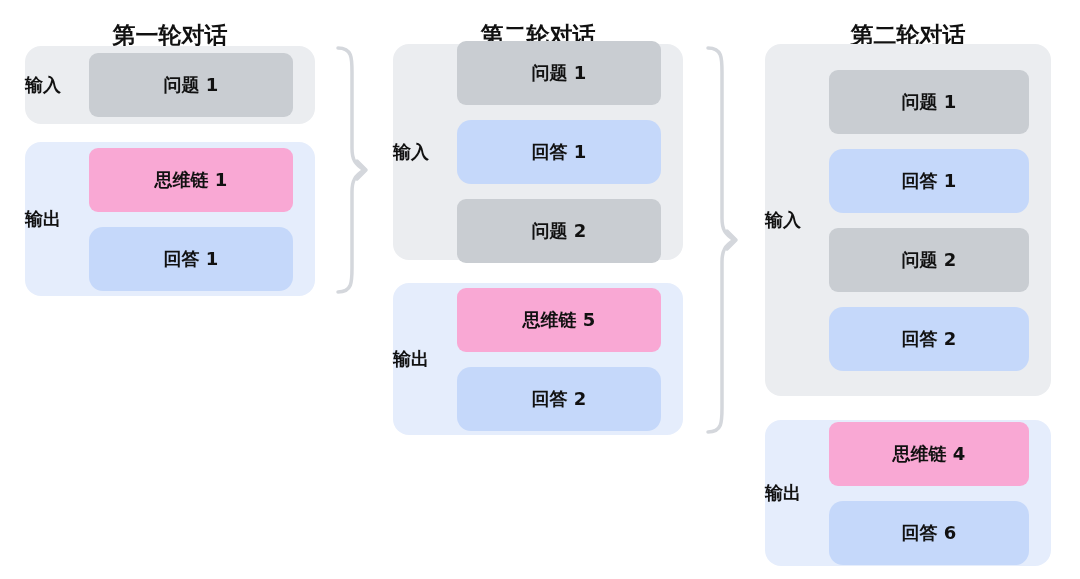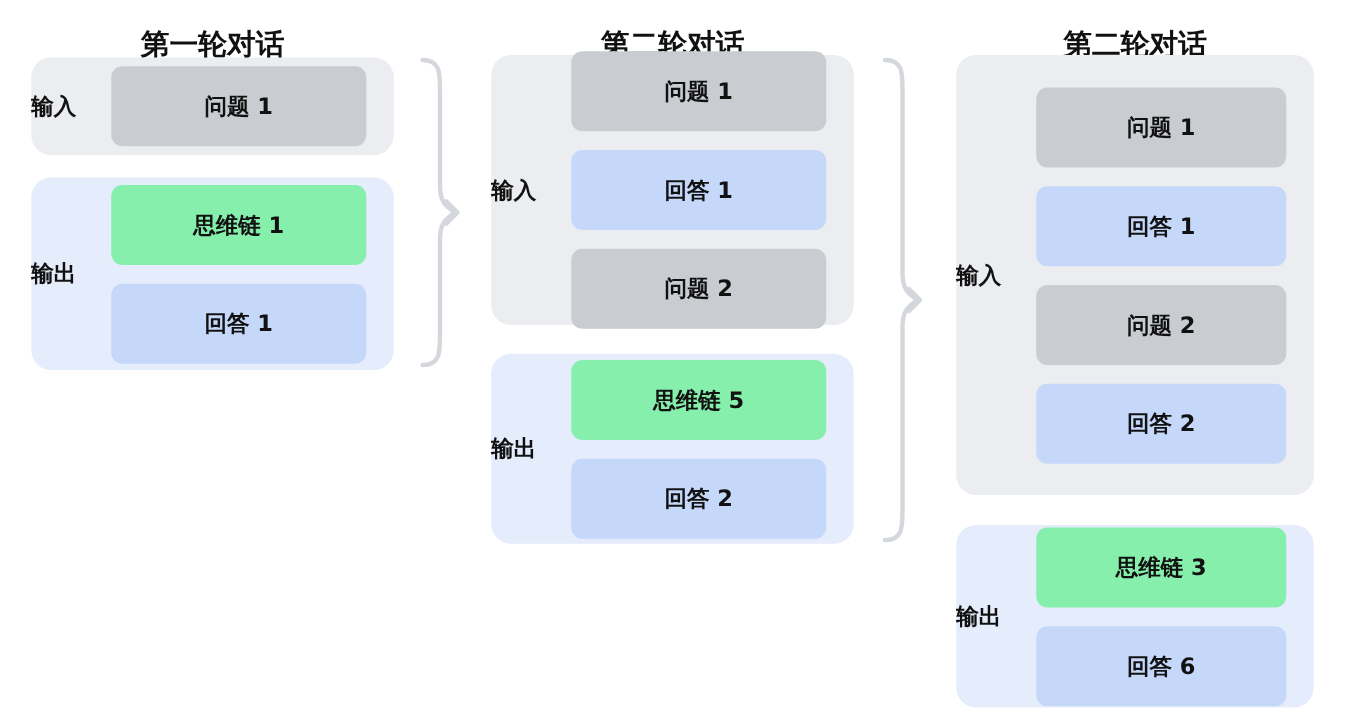--- a/index.html
+++ b/index.html
@@ -24,22 +24,22 @@
   .boxes {
     flex:1; display:flex; flex-direction:column; gap:15px;
     padding:14px 22px 14px 0;
   }
   .box {
     height:64px; border-radius:9px;
     display:flex; align-items:center; justify-content:center;
     font-weight:bold; font-size:18px; color:#111111;
   }
   .box.question { background:#c9cdd2; }
-  .box.answer   { background:#c5d8fa; }
-  .box.cot      { background:#86efac; }
+  .box.answer   { background:#c5d8fa;border-radius:14px; }
+  .box.cot      { background:#f9a8d4; }
 
   
   .t1 { left:25px; }
   .c1-input  { left:25px; top:46px;  width:290px; height:78px;  }
   .c1-output { left:25px; top:142px; width:290px; height:154px; }
   
   .t2 { left:393px; }
   .c2-input  { left:393px; top:44px;  width:290px; height:216px; }
   .c2-output { left:393px; top:283px; width:290px; height:152px; }
   
@@ -109,18 +109,18 @@
       <div class="box question">问题 1</div>
       <div class="box answer">回答 1</div>
       <div class="box question">问题 2</div>
       <div class="box answer">回答 2</div>
     </div>
   </div>
 
   <div class="group output c3-output">
     <div class="group-label">输出</div>
     <div class="boxes">
-      <div class="box cot">思维链 3</div>
+      <div class="box cot">思维链 4</div>
       <div class="box answer">回答 6</div>
     </div>
   </div>
 
 </div>
 
 </body></html>

